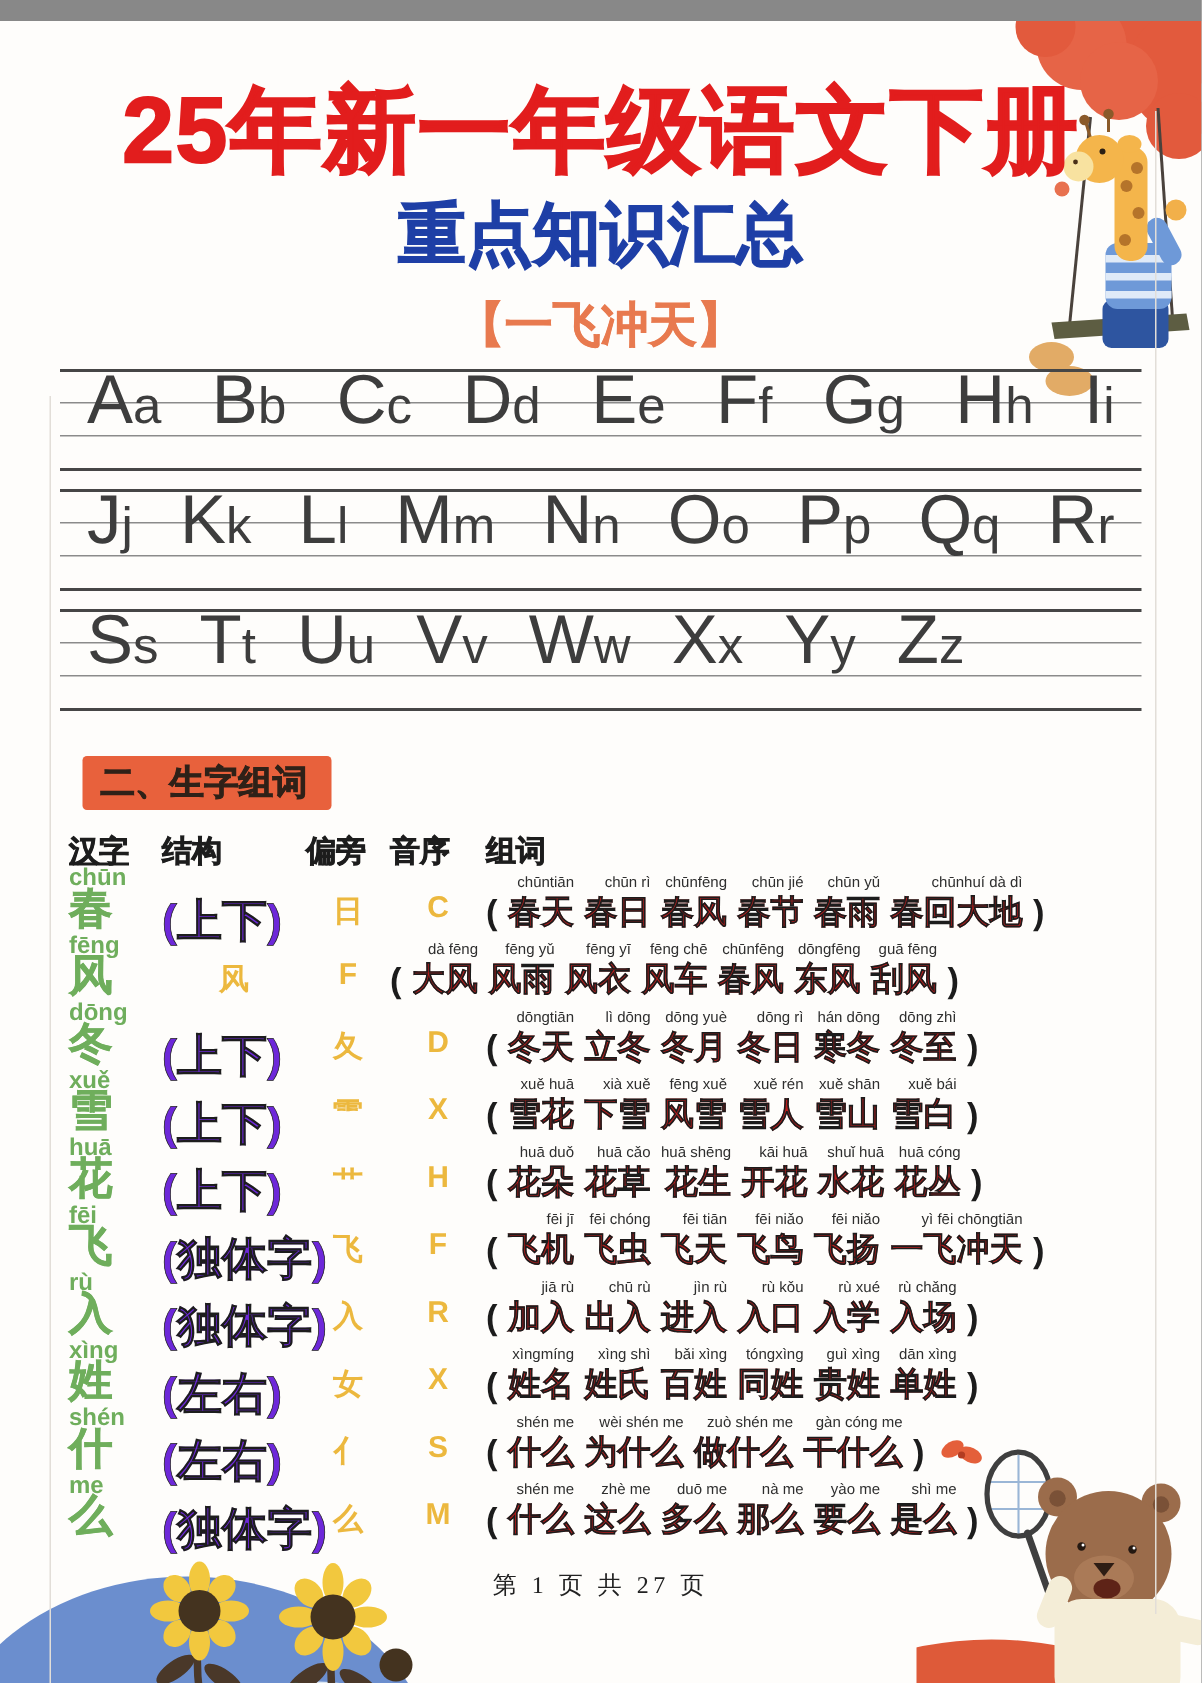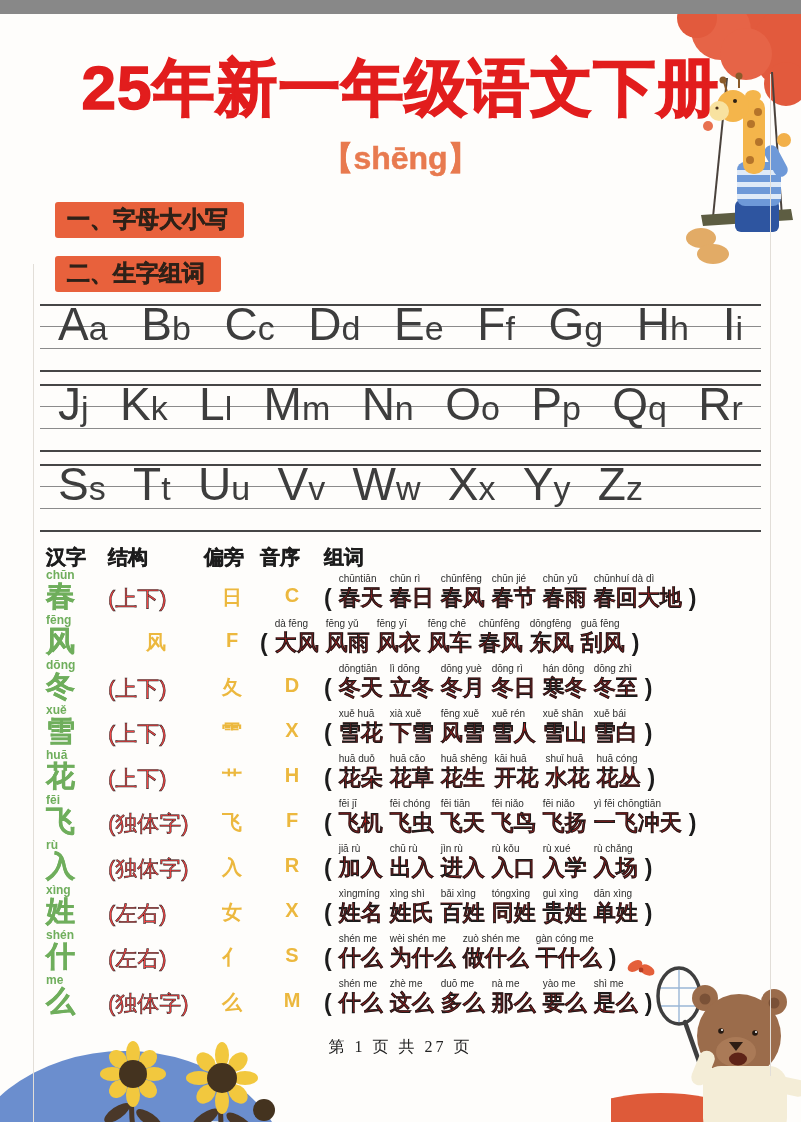--- a/index.html
+++ b/index.html
@@ -61,32 +61,32 @@
   .low{font-size:34px;}
 
   .thead,.vrow{
     display:grid;
     grid-template-columns:62px 96px 56px 64px 1fr;
     margin:0 28px 0 46px;
   }
   .thead{margin-top:14px;font-size:20px;font-weight:bold;color:#1d1d1d;
     -webkit-text-stroke:0.5px #1d1d1d;}
   .th{}
-  .th-hanzi{text-align:left;}
+  .th-hanzi{text-align:left;text-decoration:underline;}
   .vrow{height:45px;align-items:start;}
   .c-hanzi{margin-top:-1px;}
-  .hz-py{font-size:12px;line-height:11px;font-weight:bold;color:#6fae5c;}
+  .hz-py{font-size:16px;line-height:11px;font-weight:bold;color:#6fae5c;}
   .hz-ch{font-size:29px;line-height:30px;font-weight:bold;color:#6fae5c;
     -webkit-text-stroke:0.4px #6fae5c;}
-  .c-struct{font-size:22px;font-weight:normal;color:#ef4444;padding-top:13px;
+  .c-struct{font-size:30px;font-weight:bold;color:#6d28d9;padding-top:13px;
     -webkit-text-stroke:0.5px #1d1d1d;white-space:nowrap;}
   .c-radical{font-size:20px;font-weight:bold;color:#ecb83e;text-align:center;padding-top:13px;}
   .c-initial{font-size:20px;font-weight:bold;color:#ecb83e;text-align:center;padding-top:13px;}
   .c-words{display:flex;align-items:flex-end;gap:7px;padding-top:2px;}
-  .wunit{display:flex;flex-direction:column;align-items:flex-start;}
+  .wunit{display:flex;flex-direction:column;align-items:flex-end;}
   .wpy{font-size:10px;line-height:12px;color:#2e2e2e;white-space:nowrap;}
   .wzh{font-size:22px;line-height:26px;font-weight:bold;color:#b91c1c;white-space:nowrap;
     -webkit-text-stroke:0.3px #1c1c1c;}
   .paren{font-size:23px;line-height:26px;font-weight:bold;color:#1c1c1c;}
 
   .footer{
     margin-top:16px;text-align:center;
     font-family:"Liberation Serif", serif;
     font-size:16px;color:#222;letter-spacing:3px;
   }
@@ -212,28 +212,22 @@
       <rect x="108" y="180" width="62" height="12" fill="#2c4f8c"></rect>
     </g>
     <ellipse cx="165" cy="213" rx="95" ry="30" fill="#de5a39"></ellipse>
   </svg>
 
   <div class="scan-edge edge-l"></div>
   <div class="scan-edge edge-r"></div>
 
   <div class="content">
     <h1 class="title">25年新一年级语文下册</h1>
-    <div class="unit">【shēng】</div>
-
-    <div>
-      <span class="badge">一、字母大小写</span>
-    </div>
-    <div>
-      <span class="badge badge2">二、生字组词</span>
-    </div>
+    <div class="subtitle">重点知识汇总</div>
+    <div class="unit">【一飞冲天】</div>
 
     <div id="staffs">
         <div class="staff">
           <div class="sline sline-heavy" style="top: 0px;"></div>
           <div class="sline sline-light" style="top: 22px;"></div>
           <div class="sline sline-light" style="top: 44px;"></div>
           <div class="sline sline-heavy" style="top: 66px;"></div>
           <div class="letters">
             <span class="pair"><span class="cap">A</span><span class="low">a</span></span>
             <span class="pair"><span class="cap">B</span><span class="low">b</span></span>
@@ -274,20 +268,24 @@
             <span class="pair"><span class="cap">U</span><span class="low">u</span></span>
             <span class="pair"><span class="cap">V</span><span class="low">v</span></span>
             <span class="pair"><span class="cap">W</span><span class="low">w</span></span>
             <span class="pair"><span class="cap">X</span><span class="low">x</span></span>
             <span class="pair"><span class="cap">Y</span><span class="low">y</span></span>
             <span class="pair"><span class="cap">Z</span><span class="low">z</span></span>
           </div>
         </div>
       </div>
 
+    <div>
+      <span class="badge badge2">二、生字组词</span>
+    </div>
+
     <div class="thead">
       <span class="th th-hanzi">汉字</span>
       <span class="th">结构</span>
       <span class="th">偏旁</span>
       <span class="th">音序</span>
       <span class="th">组词</span>
     </div>
 
     <div id="vrows">
         <div class="vrow">

